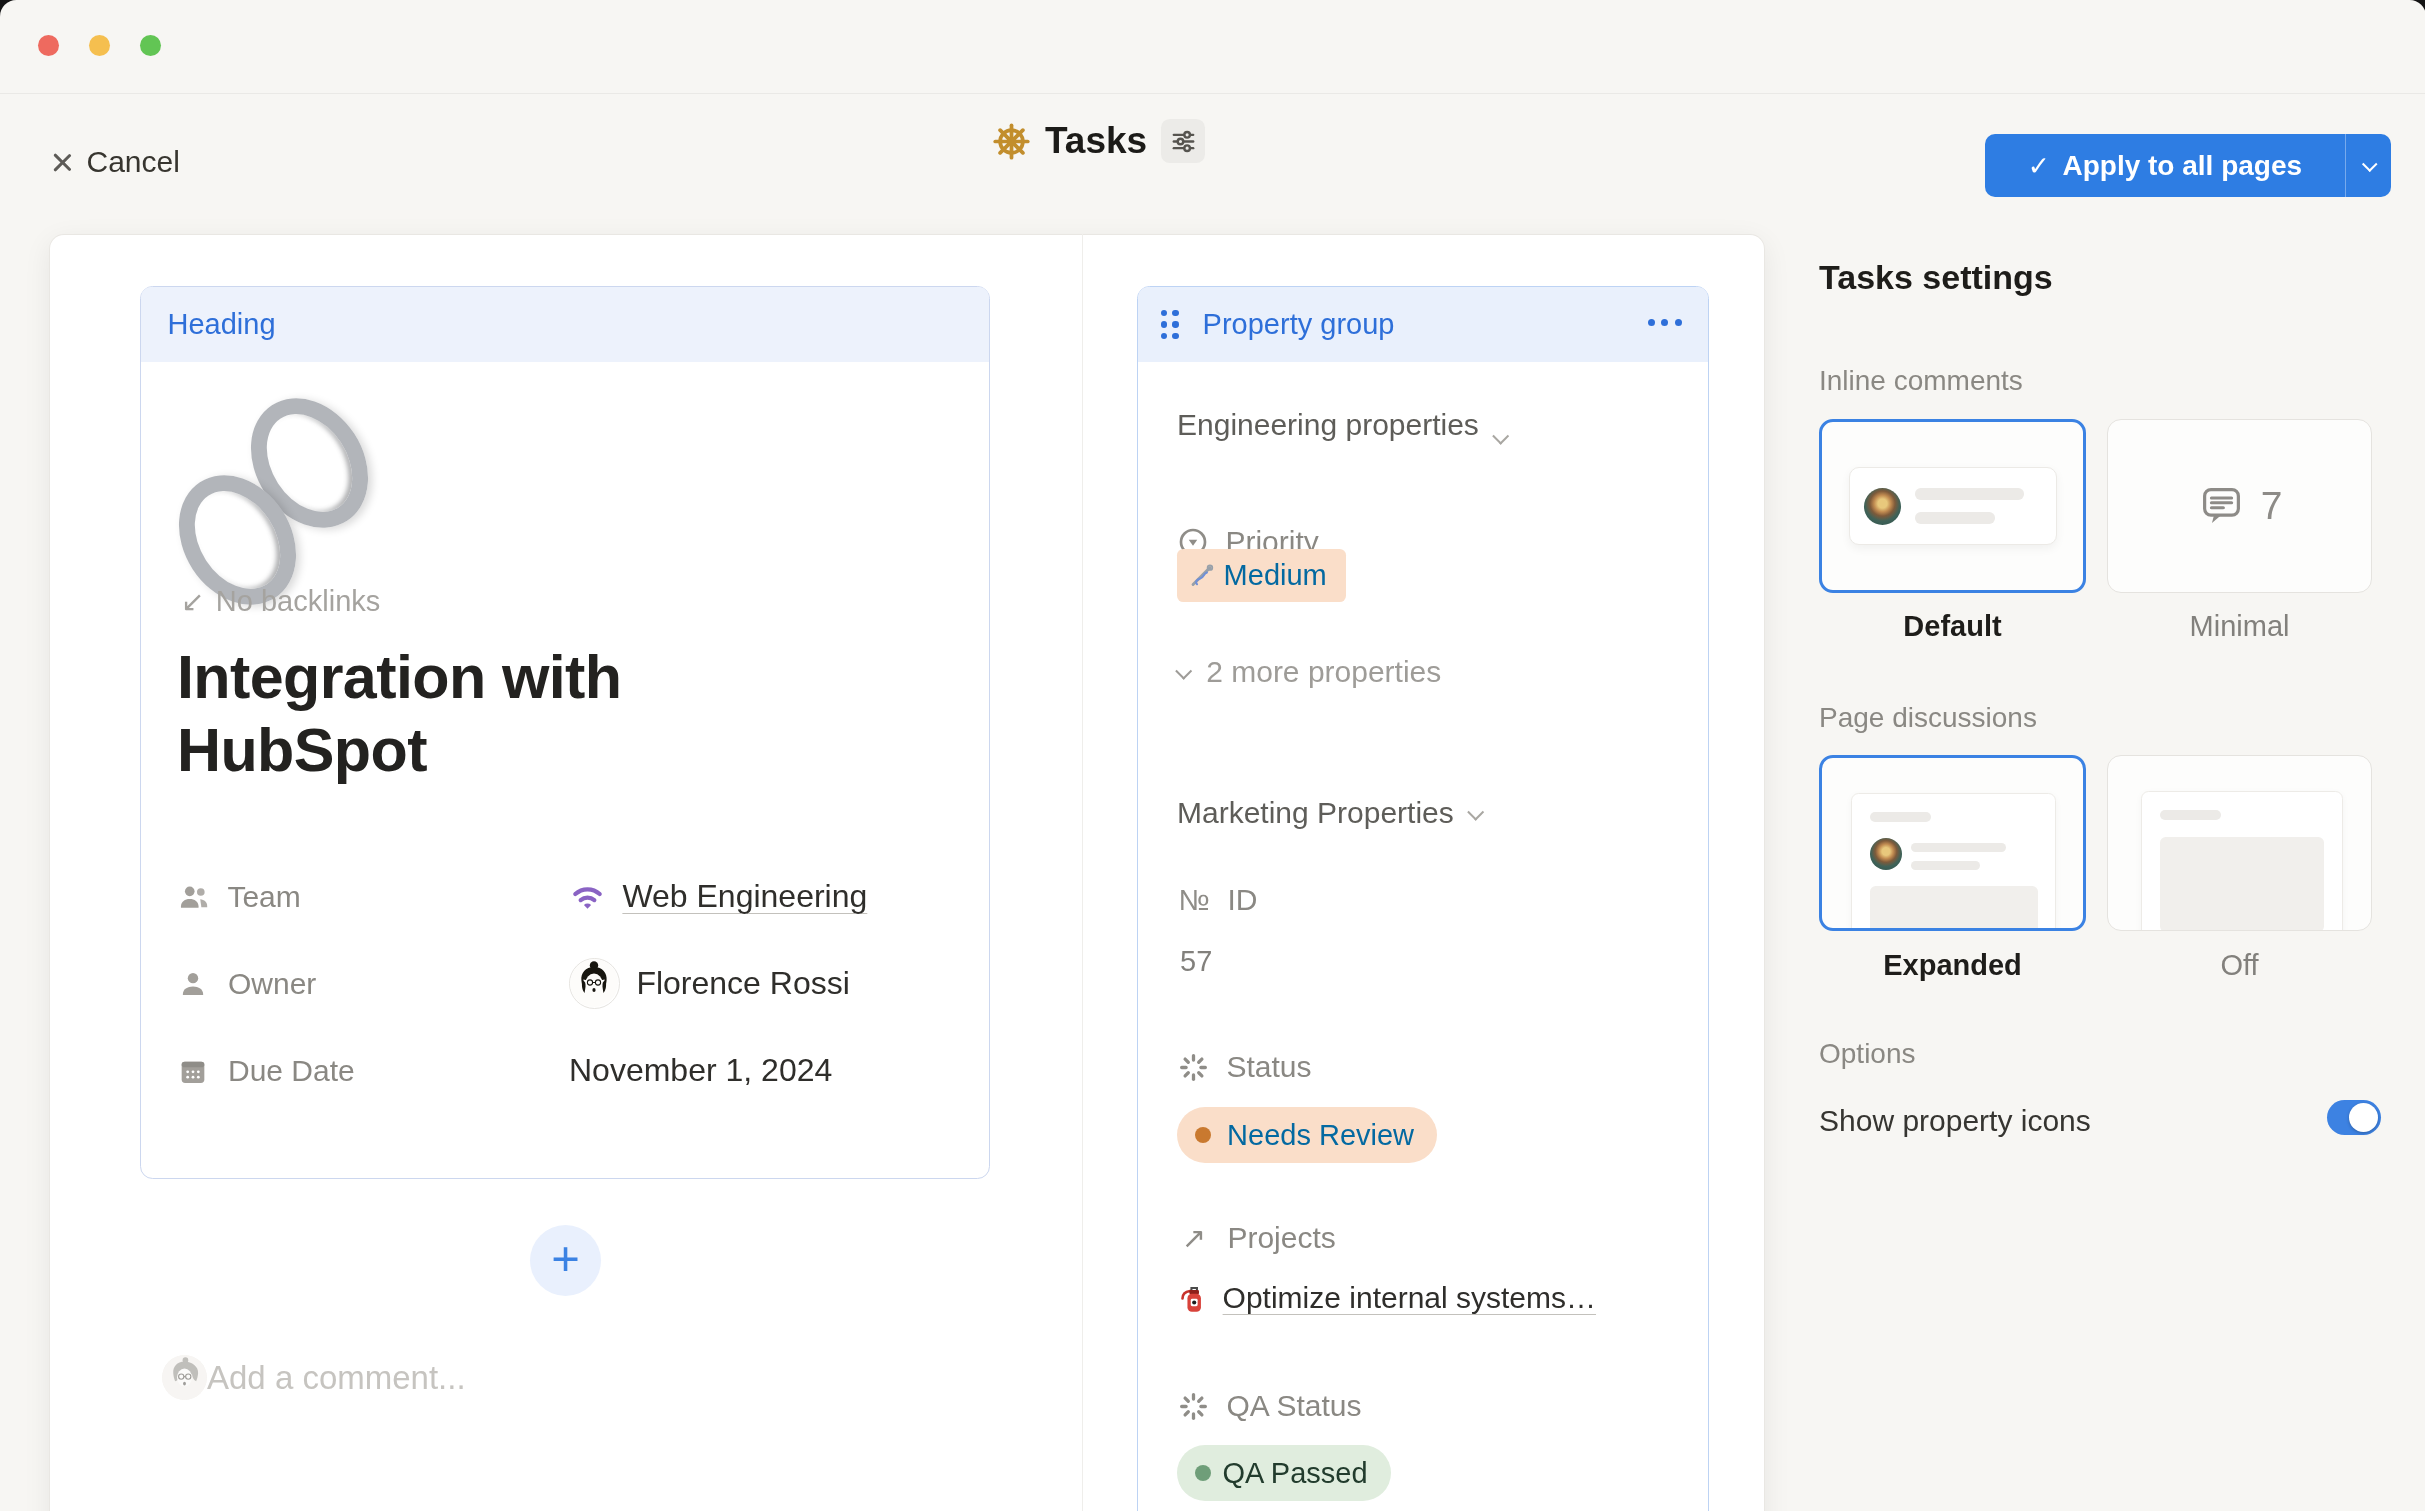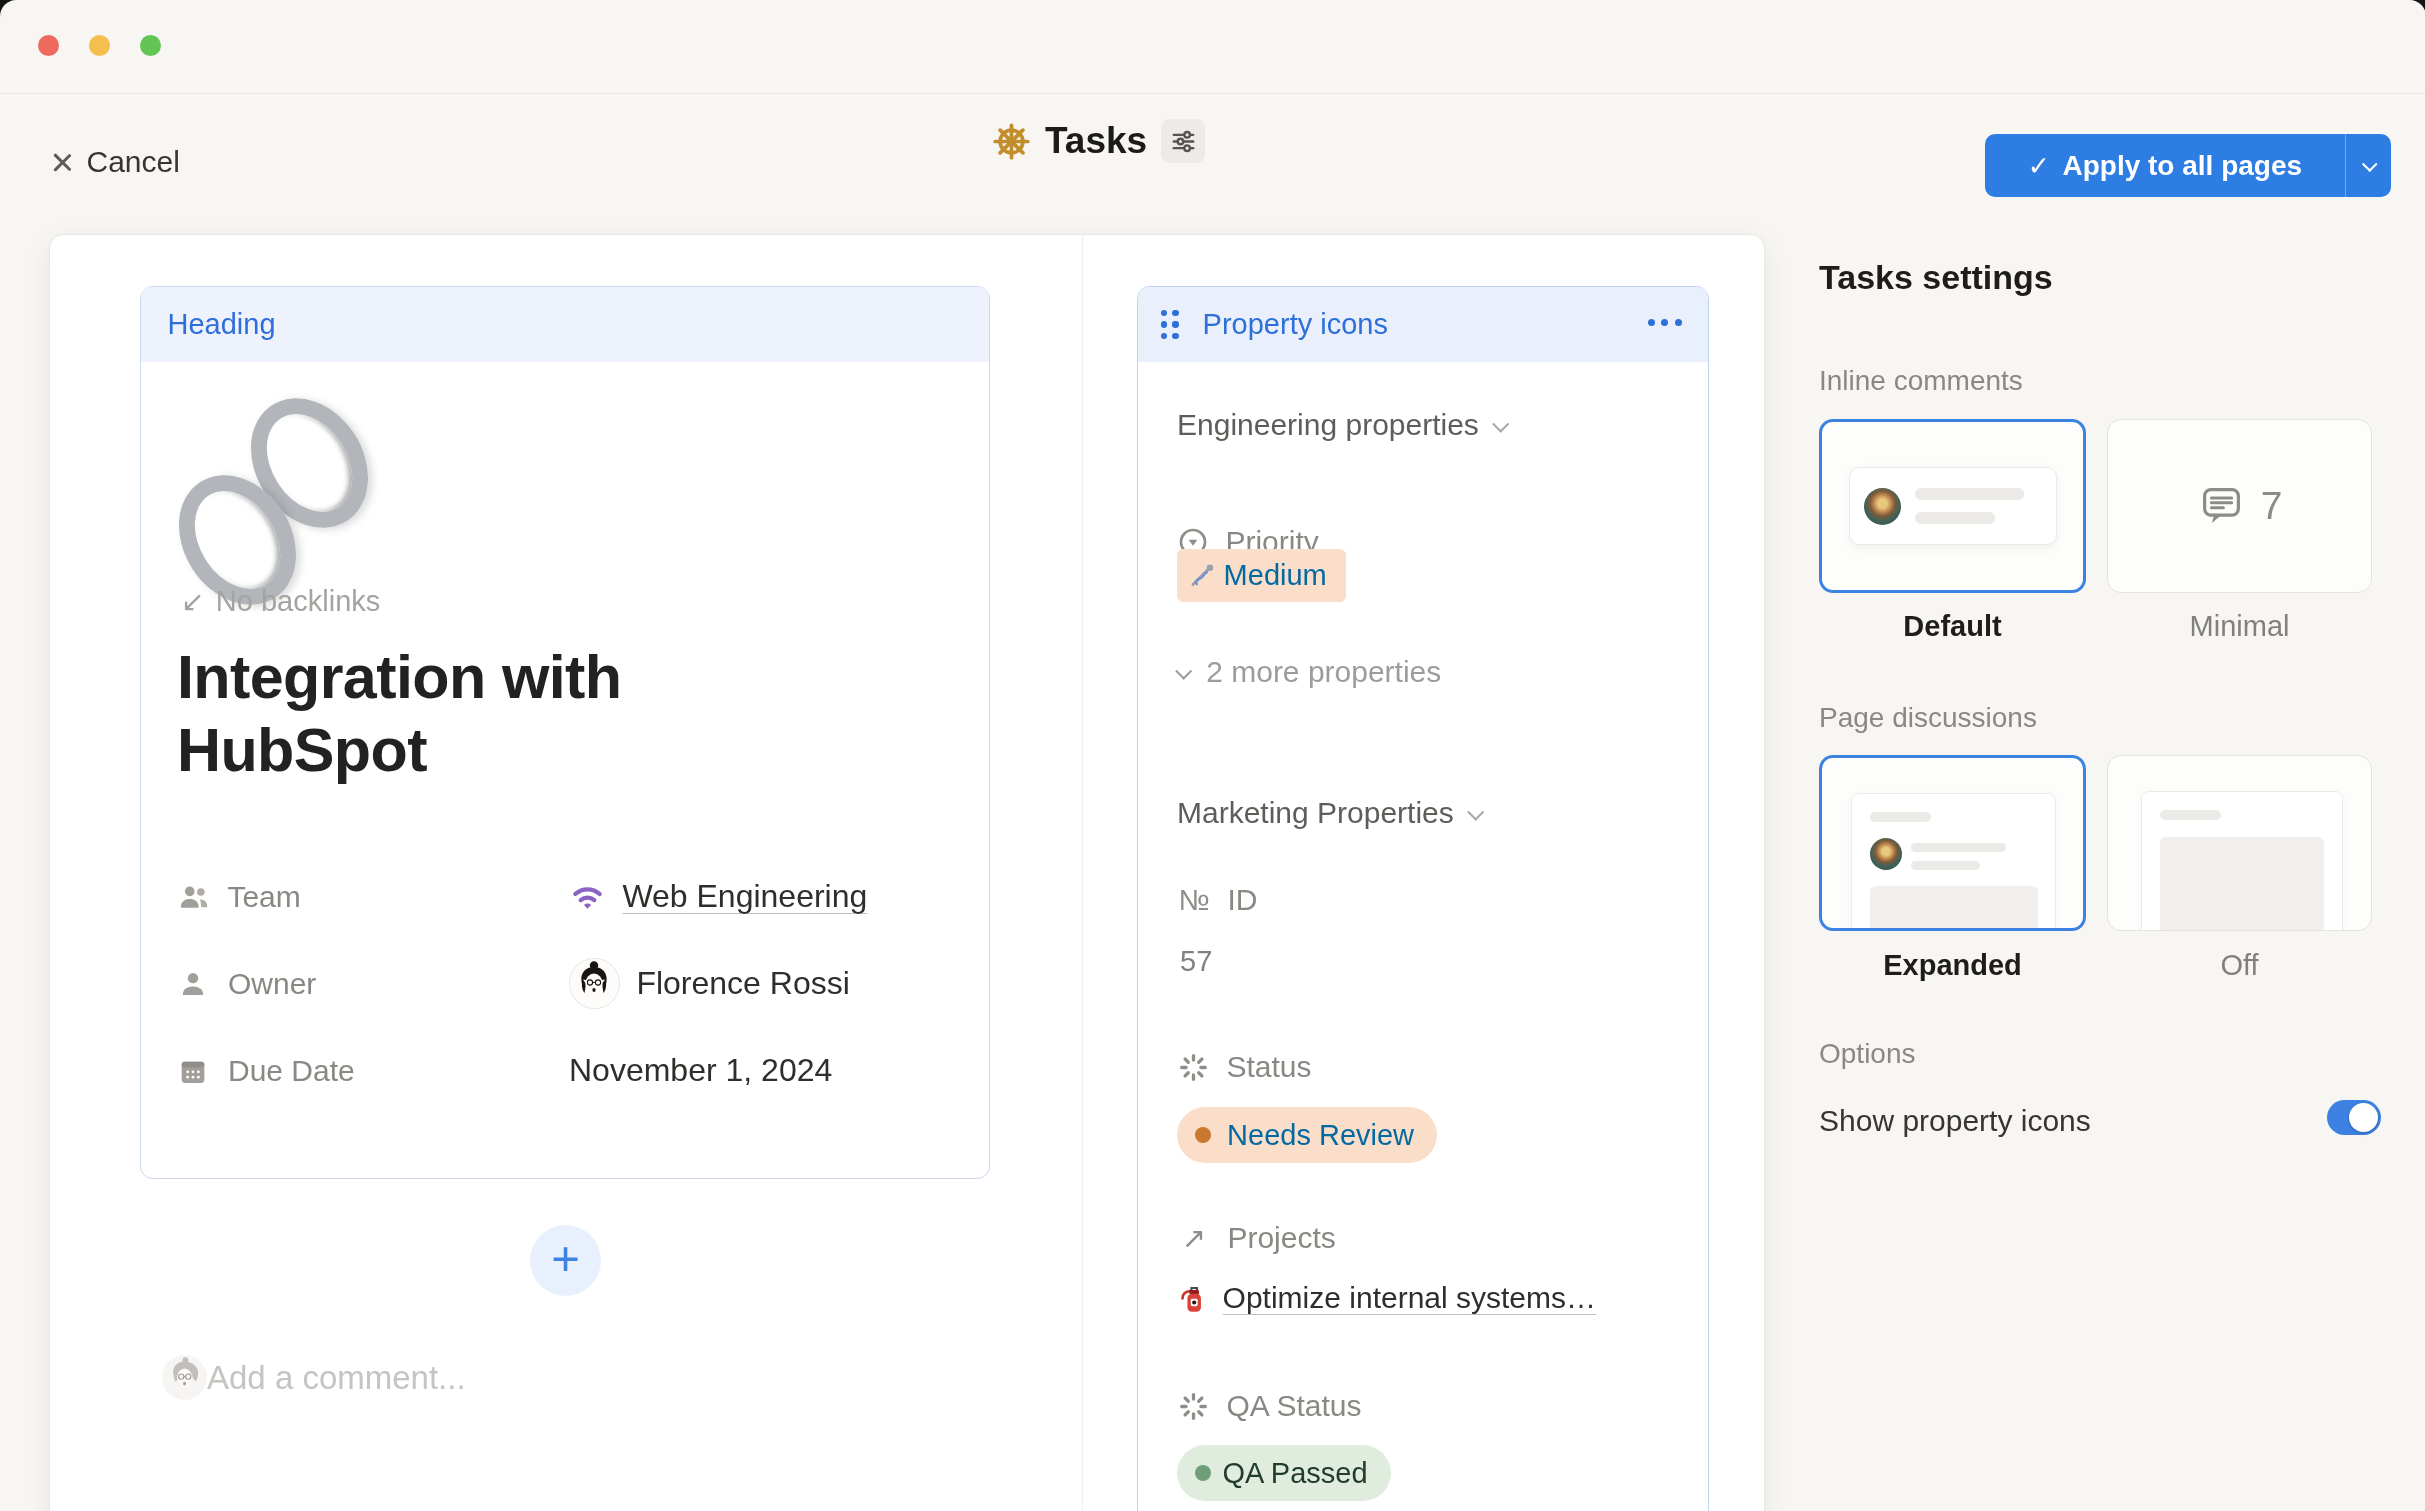--- a/index.html
+++ b/index.html
@@ -257,29 +257,29 @@
   <div class="abs prop-card">
     <div class="block-strip" style="background:#e9f0fc;">
       <span class="drag-dots">
           <i></i>
           <i></i>
           <i></i>
           <i></i>
           <i></i>
           <i></i>
         </span>
-      <span class="strip-label" style="margin-left:24px;">Property icons</span>
+      <span class="strip-label" style="margin-left:24px;">Property group</span>
       <span class="more-dots">
           <i></i>
           <i></i>
           <i></i>
         </span>
     </div>
 
-    <div class="abs flex section-row" style="left:39px;top:121px;">
+    <div class="abs flex section-row" style="left:39px;top:121px;align-items:flex-end;">
       <span>Engineering properties</span>
       <span class="chev"></span>
     </div>
 
     <div class="abs flex pg-label-row" style="left:39px;top:203px;height:44px;margin-top:30px;">
       <svg width="32" height="32" viewBox="0 0 24 24">
         <circle cx="12" cy="12" r="9" fill="none" stroke="#8f8d88" stroke-width="2"></circle>
         <path d="M8.8 10.3h6.4L12 14.8z" fill="#8f8d88"></path>
       </svg>
       <span class="row-label">Priority</span>

